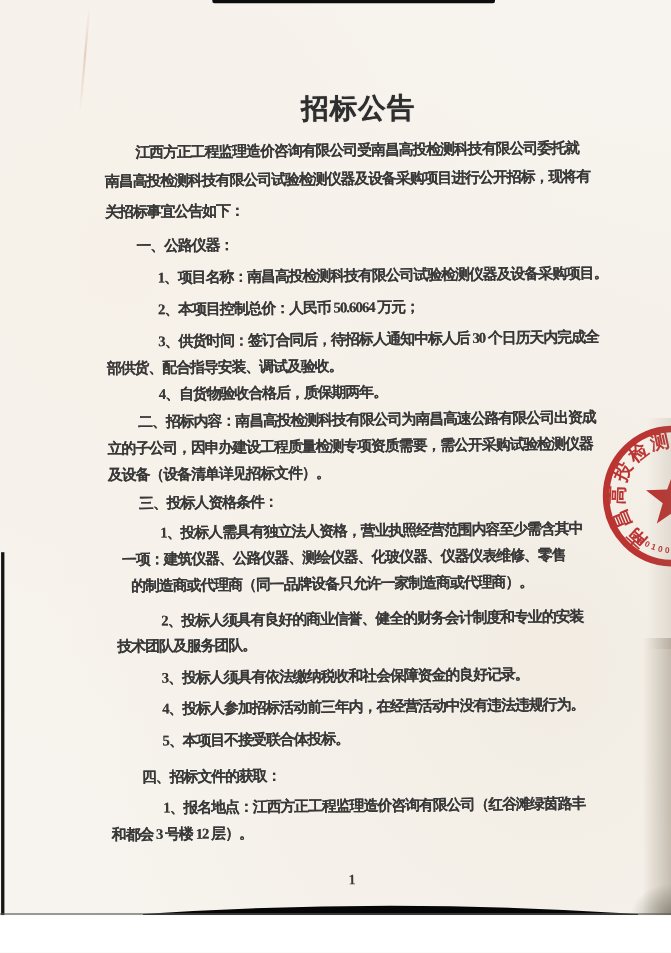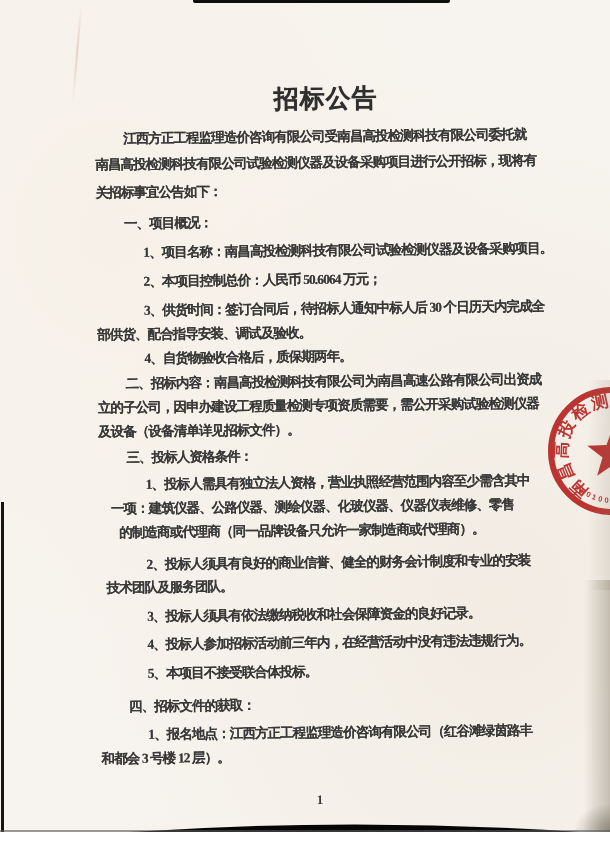--- a/index.html
+++ b/index.html
@@ -69,21 +69,21 @@
 <body>
 
 <div class="page">
 
   <div class="textlayer">
     <div class="doc-title">招标公告</div>
 
     <div class="ln i2" style="top:128px">江西方正工程监理造价咨询有限公司受南昌高投检测科技有限公司委托就</div>
     <div class="ln f" style="top:154px">南昌高投检测科技有限公司试验检测仪器及设备采购项目进行公开招标，现将有</div>
     <div class="ln f" style="top:182px">关招标事宜公告如下：</div>
-    <div class="ln i2" style="top:213px">一、项目概况：</div>
+    <div class="ln i2" style="top:213px">一、公路仪器：</div>
     <div class="ln i3" style="top:242px">1、项目名称：南昌高投检测科技有限公司试验检测仪器及设备采购项目。</div>
     <div class="ln i3" style="top:271px">2、本项目控制总价：人民币 50.6064 万元；</div>
     <div class="ln i3" style="top:300px">3、供货时间：签订合同后，待招标人通知中标人后 30 个日历天内完成全</div>
     <div class="ln f" style="top:324px">部供货、配合指导安装、调试及验收。</div>
     <div class="ln i3" style="top:348px">4、自货物验收合格后，质保期两年。</div>
     <div class="ln i2" style="top:373px">二、招标内容：南昌高投检测科技有限公司为南昌高速公路有限公司出资成</div>
     <div class="ln f" style="top:397px">立的子公司，因申办建设工程质量检测专项资质需要，需公开采购试验检测仪器</div>
     <div class="ln f" style="top:421px">及设备（设备清单详见招标文件）。</div>
     <div class="ln i2" style="top:447px">三、投标人资格条件：</div>
     <div class="ln i3" style="top:474px">1、投标人需具有独立法人资格，营业执照经营范围内容至少需含其中</div>

